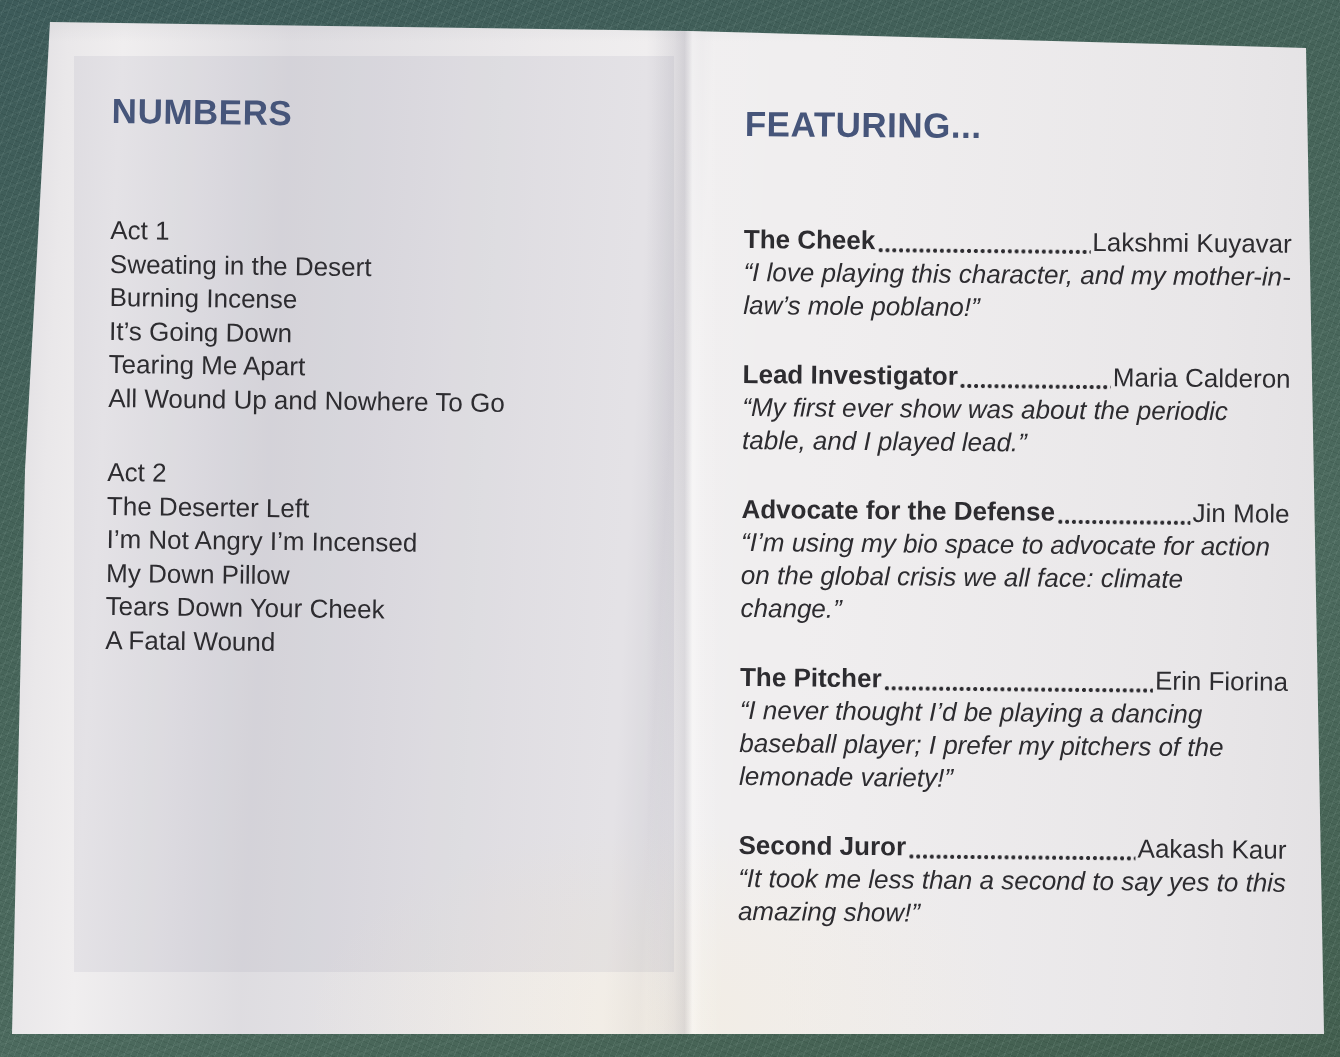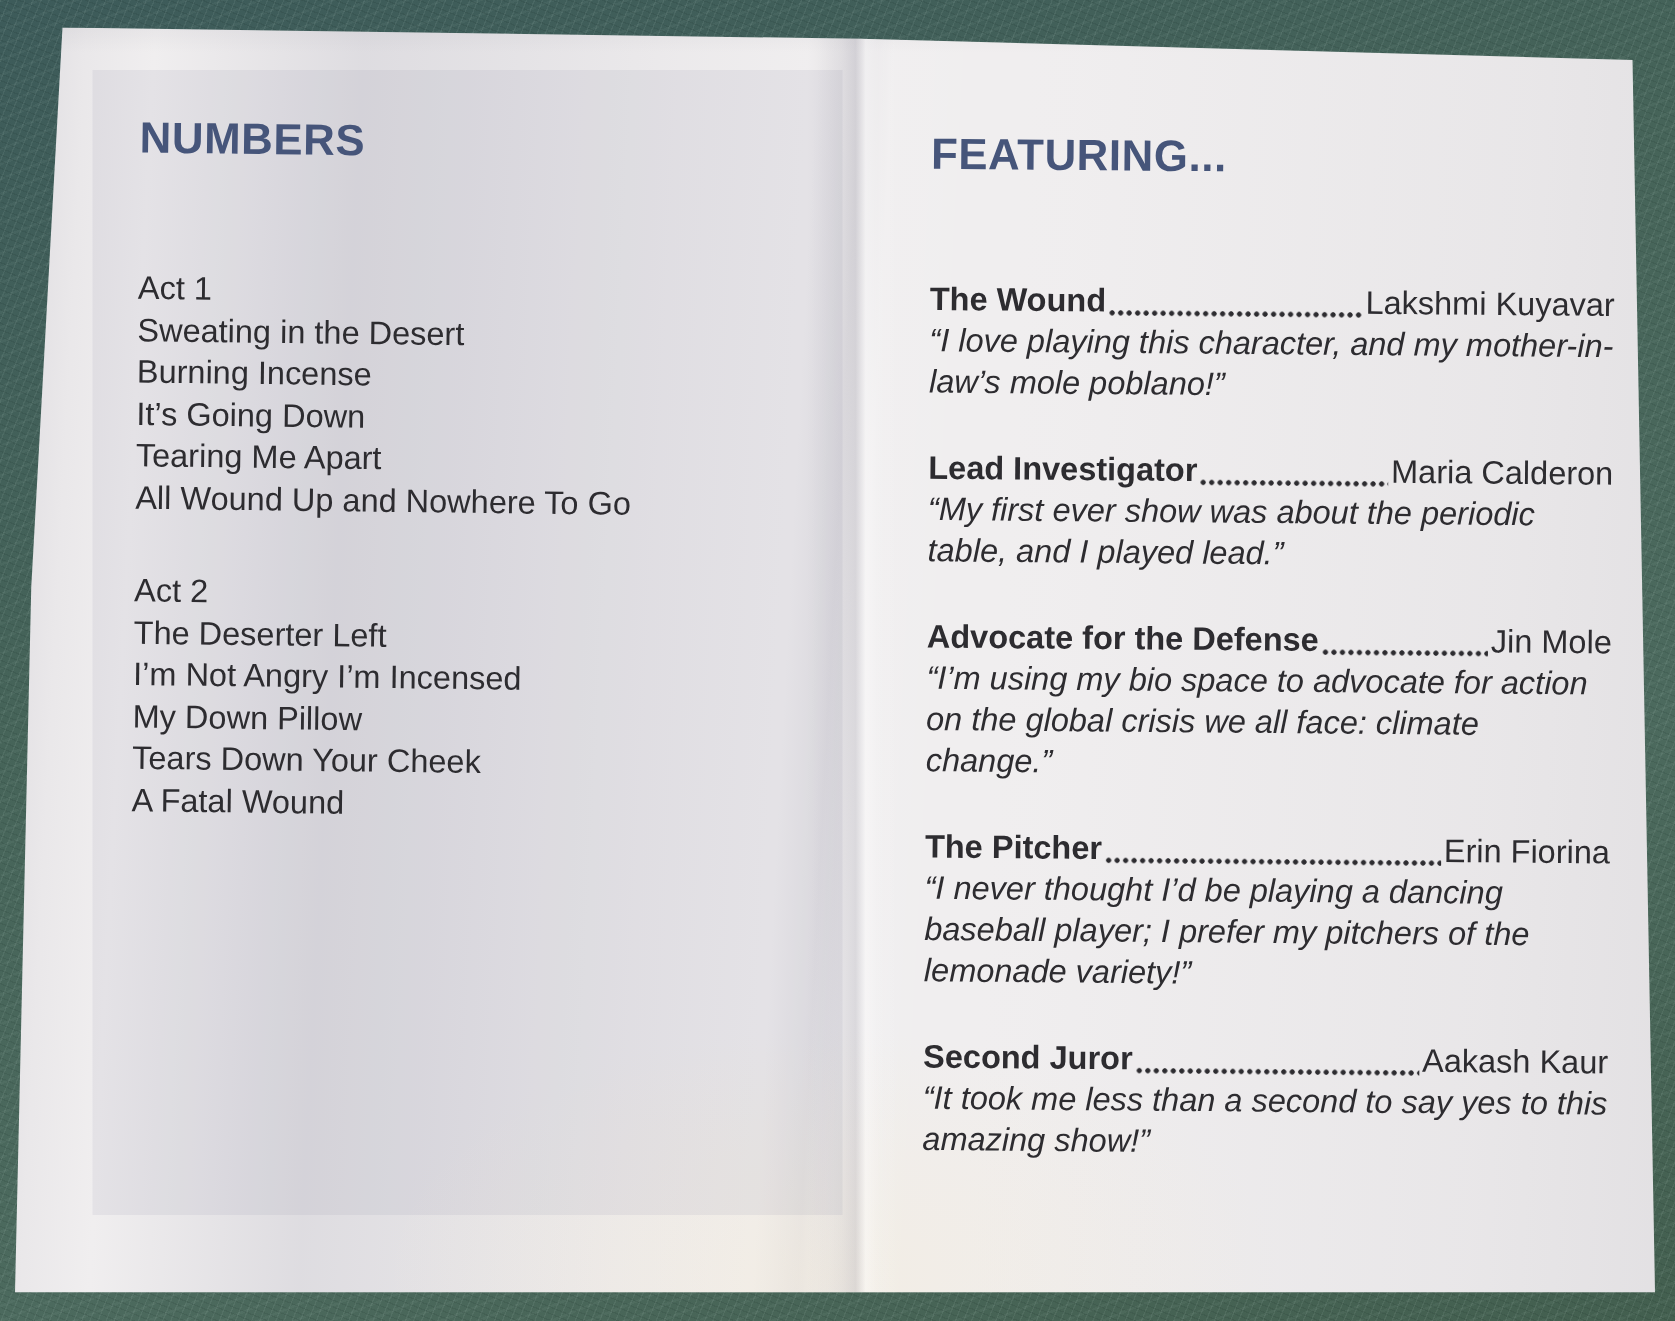--- a/index.html
+++ b/index.html
@@ -91,21 +91,21 @@
         <div class="song">Tears Down Your Cheek</div>
         <div class="song">A Fatal Wound</div>
       </div>
     </div>
 
     <div class="col-right">
       <h1 class="page-title">FEATURING...</h1>
 
       <div class="cast-entry">
         <div class="cast-line">
-          <span class="role">The Wound</span>
+          <span class="role">The Cheek</span>
           <span class="leader"></span>
           <span class="actor">Lakshmi Kuyavar</span>
         </div>
         <div class="quote">“I love playing this character, and my mother-in-law’s mole poblano!”</div>
       </div>
 
       <div class="cast-entry">
         <div class="cast-line">
           <span class="role">Lead Investigator</span>
           <span class="leader"></span>

